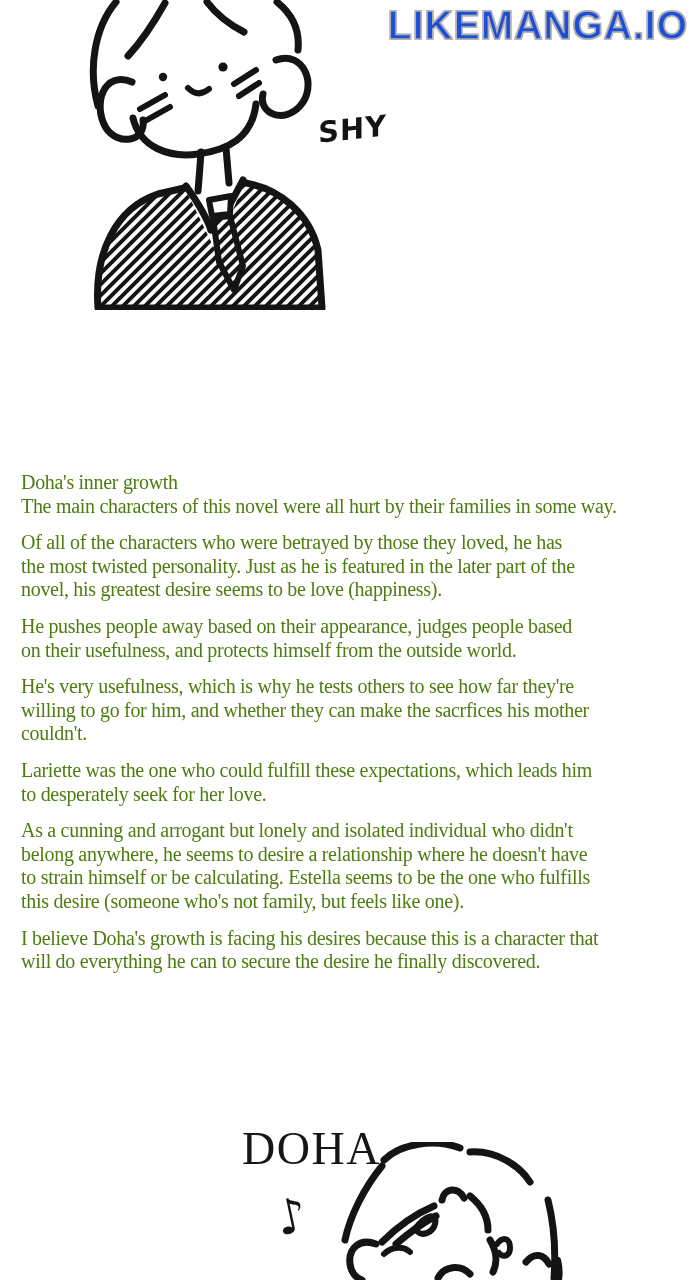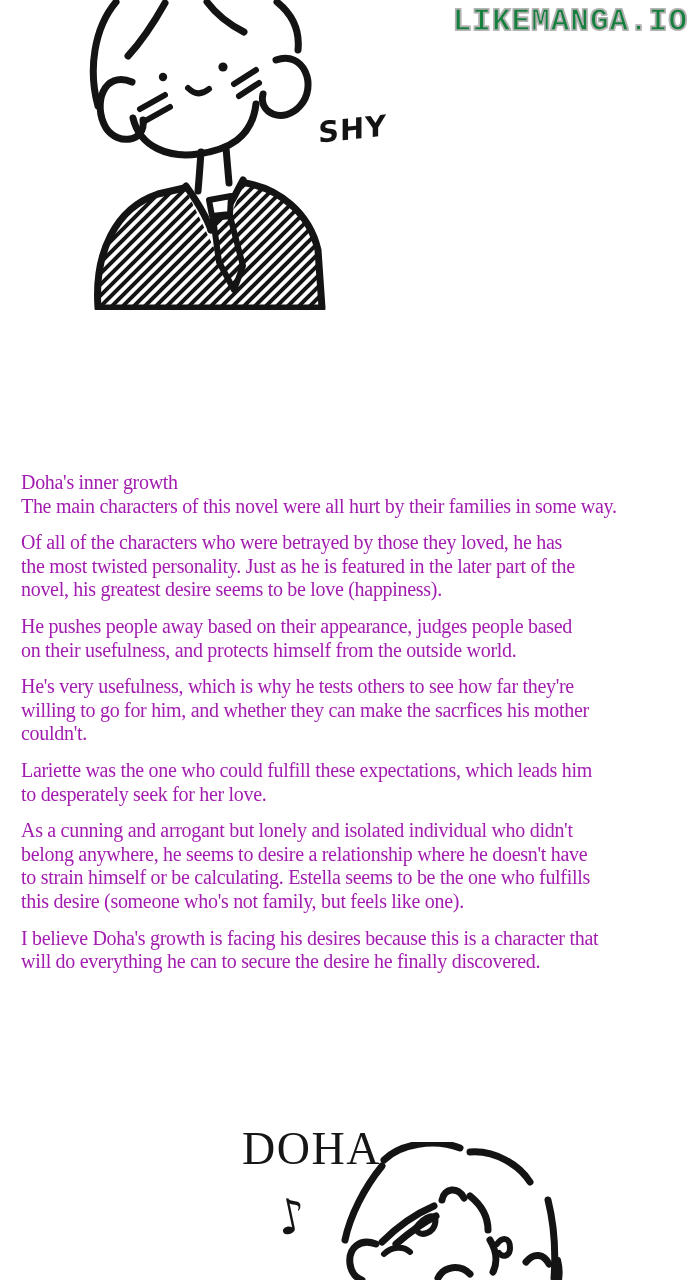--- a/index.html
+++ b/index.html
@@ -13,25 +13,25 @@
     position: relative;
     overflow: hidden;
     font-family: "Liberation Serif", serif;
   }
 
   
   .watermark {
     position: absolute;
     top: 4px;
     right: 2px;
-    font-family: Liberation Mono, monospace;
+    font-family: Liberation Sans, sans-serif;
     font-weight: bold;
-    font-size: 31px;
+    font-size: 39px;
     letter-spacing: 1px;
-    color: #15803d;
+    color: #1d4ed8;
     -webkit-text-stroke: 1.4px #b0b0b0;
     text-shadow: -1px -1px 0 #c4c4c4, 1px -1px 0 #c4c4c4,
                  -1px 1px 0 #c4c4c4, 1px 1px 0 #c4c4c4;
     transform: scaleY(1.02);
     white-space: nowrap;
   }
 
   
   .sketch-top {
     position: absolute;
@@ -82,21 +82,21 @@
   }
 
   
   .article {
     position: absolute;
     left: 0;
     top: 471px;
     width: 690px;
     box-sizing: border-box;
     padding: 0 8px 0 21px;
-    color: #a21caf;
+    color: #4d7c0f;
   }
   .article p {
     margin: 0 0 13px 0;
     font-family: "Liberation Serif", serif;
     font-size: 20px;
     line-height: 23.6px;
     letter-spacing: -0.3px;
     white-space: pre-line;
   }
 </style>

